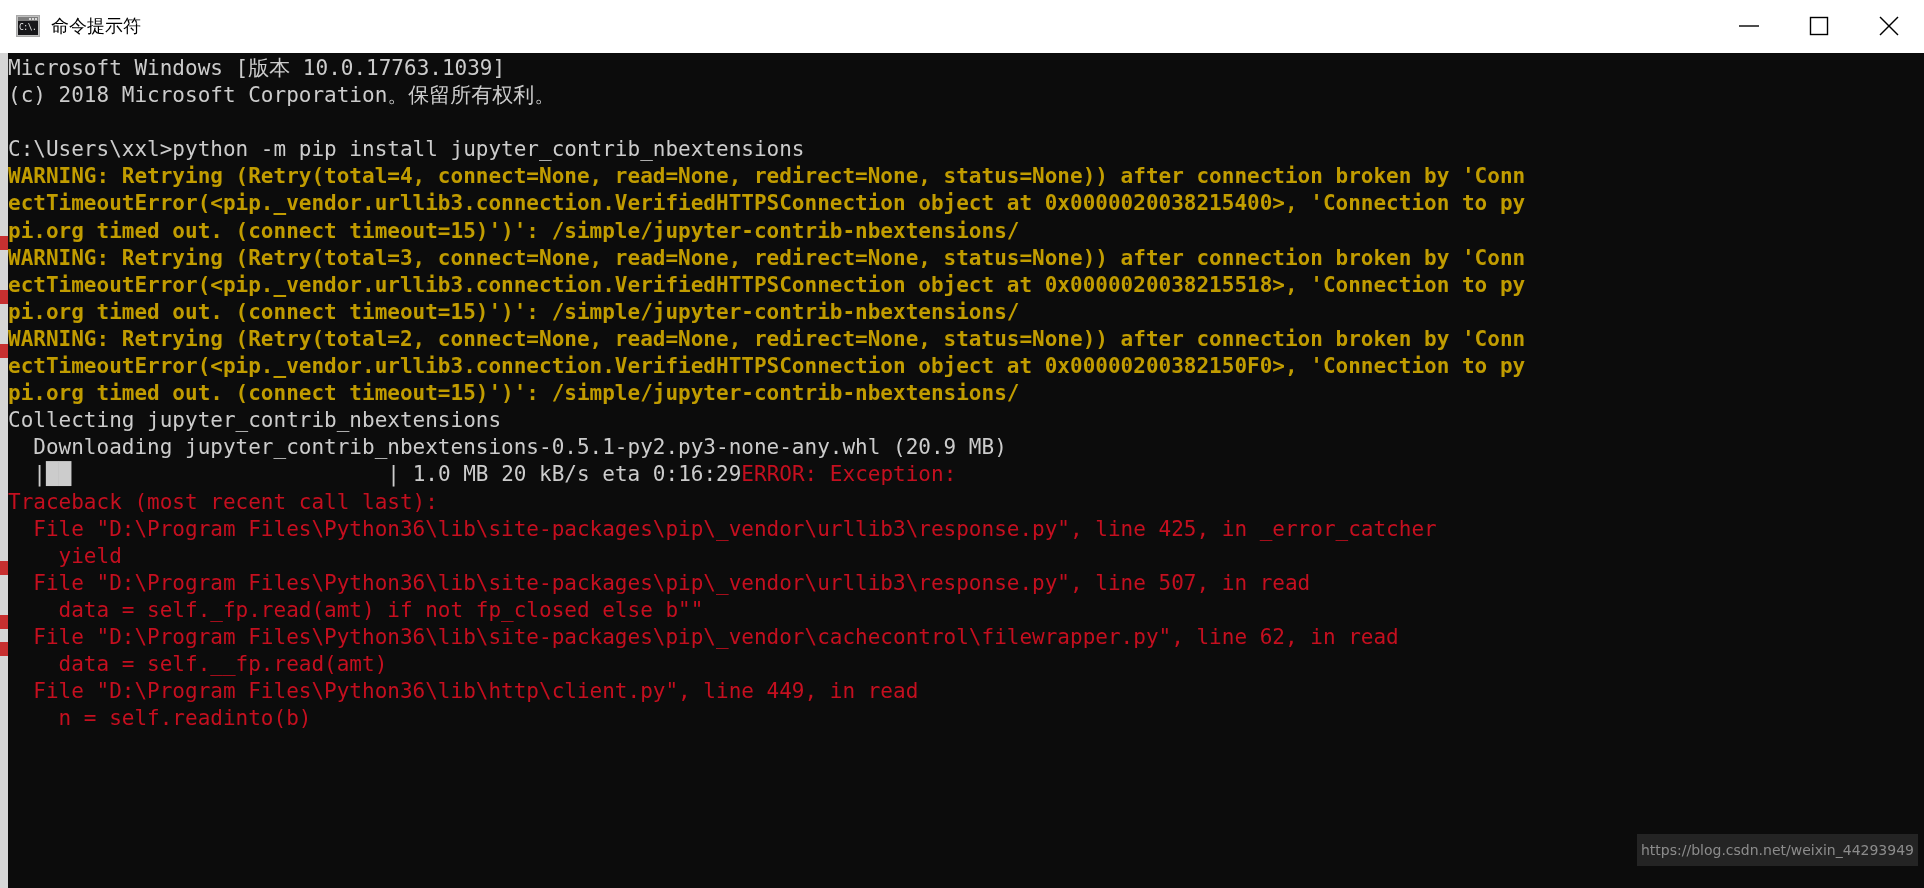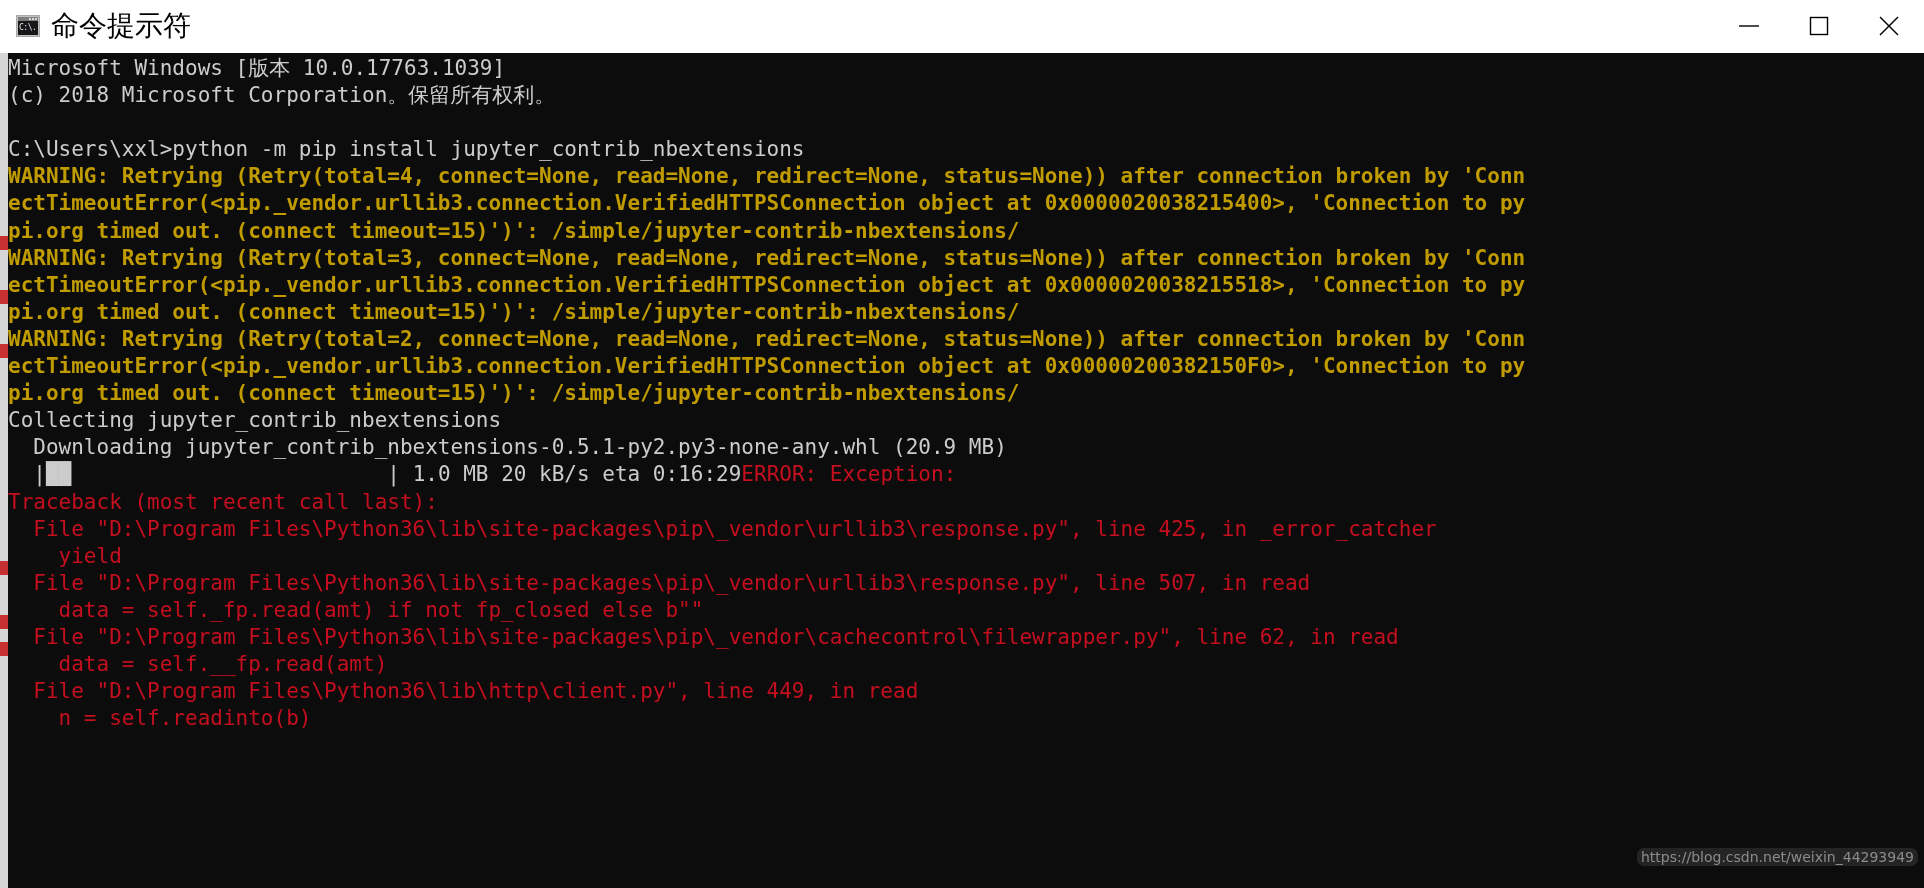--- a/index.html
+++ b/index.html
@@ -73,21 +73,21 @@
     font-family: "DejaVu Sans Mono", monospace;
     font-size: 8px;
     line-height: 14px;
     letter-spacing: -0.5px;
     text-align: left;
     padding-left: 1px;
     overflow: hidden;
     white-space: nowrap;
   }
   .title-text {
-    font-size: 28px;
+    font-size: 18px;
     color: #000000;
     font-family: Liberation Sans, sans-serif;
     line-height: 1;
     white-space: nowrap;
   }
 
   .title-buttons {
     margin-left: auto;
     display: flex;
     height: 52px;
@@ -153,24 +153,23 @@
 
   
   .watermark {
     position: absolute;
     right: 6px;
     bottom: 22px;
     font-family: "DejaVu Sans", sans-serif;
     font-size: 14px;
     color: #8c8c8c;
     background: rgba(255,255,255,0.10);
-    padding: 1px 4px;
+    padding: 8px 4px;
     letter-spacing: 0px;
     white-space: nowrap;
-    border-radius: 7px;
   }
 </style>
 </head>
 <body>
 
 <div class="window">
 
   <div class="titlebar">
     <div class="title-left">
       <div class="cmd-icon">

